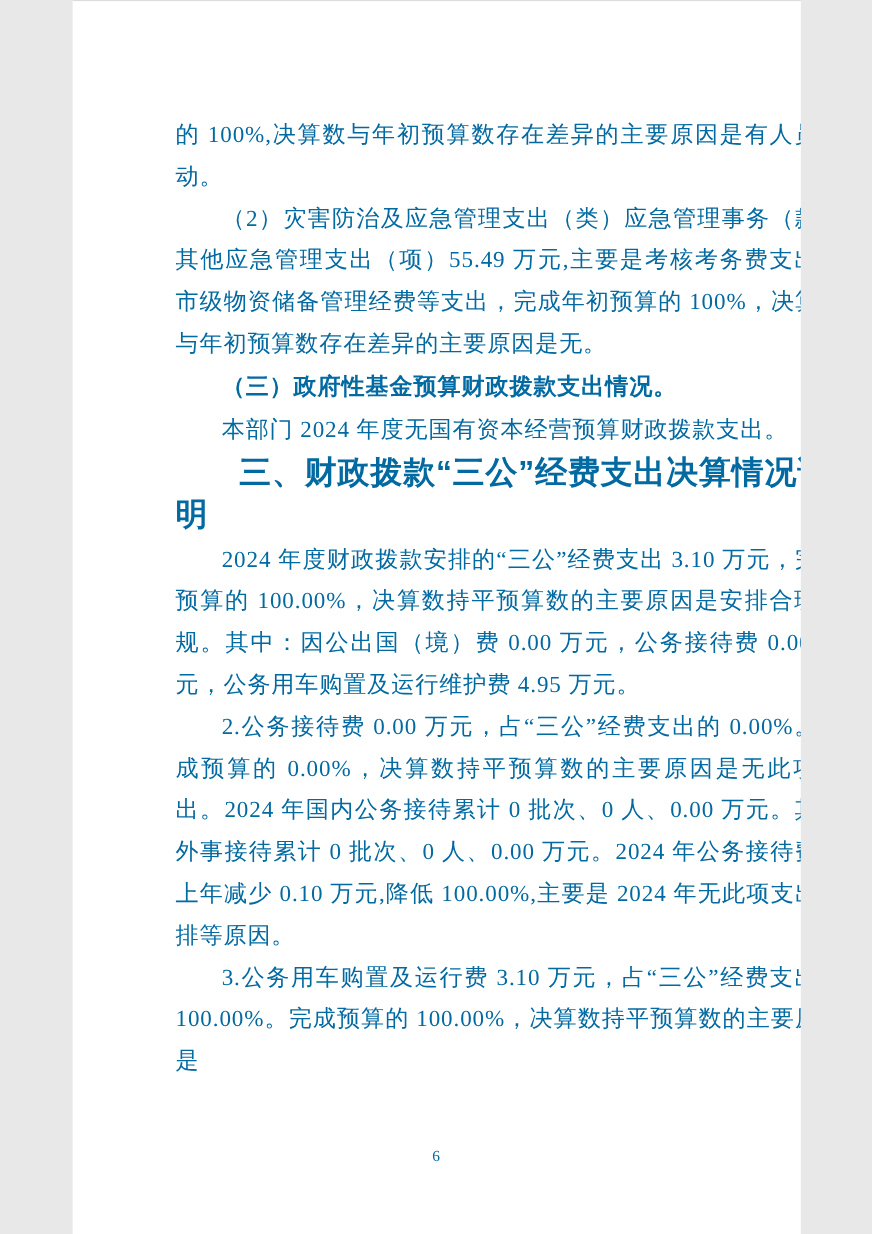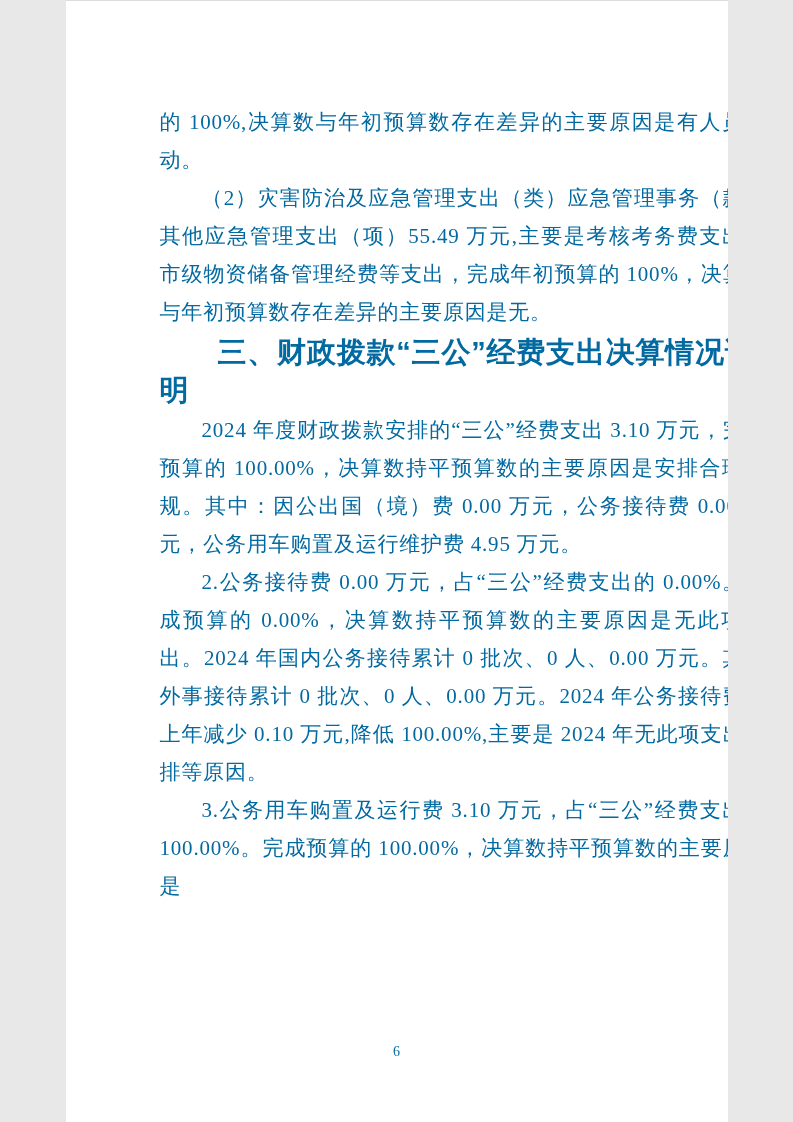--- a/index.html
+++ b/index.html
@@ -67,23 +67,25 @@
 </head>
 <body>
 
 <div class="page">
   <div class="content">
 
     <p class="para carryover">的 100%,决算数与年初预算数存在差异的主要原因是有人员变动。</p>
 
     <p class="para">（2）灾害防治及应急管理支出（类）应急管理事务（款）其他应急管理支出（项）55.49 万元,主要是考核考务费支出、市级物资储备管理经费等支出，完成年初预算的 100%，决算数与年初预算数存在差异的主要原因是无。</p>
 
+    <p class="heading-kai">（三）政府性基金预算财政拨款支出情况。</p>
 
 
 
+    <p class="para">本部门 2024 年度无国有资本经营预算财政拨款支出。</p>
 
     <p class="heading-hei">三、财政拨款“三公”经费支出决算情况说明</p>
 
     <p class="para">2024 年度财政拨款安排的“三公”经费支出 3.10 万元，完成预算的 100.00%，决算数持平预算数的主要原因是安排合理合规。其中：因公出国（境）费 0.00 万元，公务接待费 0.00 万元，公务用车购置及运行维护费 4.95 万元。</p>
 
 
     <p class="para">2.公务接待费 0.00 万元，占“三公”经费支出的 0.00%。完成预算的 0.00%，决算数持平预算数的主要原因是无此项支出。2024 年国内公务接待累计 0 批次、0 人、0.00 万元。其中外事接待累计 0 批次、0 人、0.00 万元。2024 年公务接待费比上年减少 0.10 万元,降低 100.00%,主要是 2024 年无此项支出安排等原因。</p>
 
     <p class="para">3.公务用车购置及运行费 3.10 万元，占“三公”经费支出的 100.00%。完成预算的 100.00%，决算数持平预算数的主要原因是</p>
 

